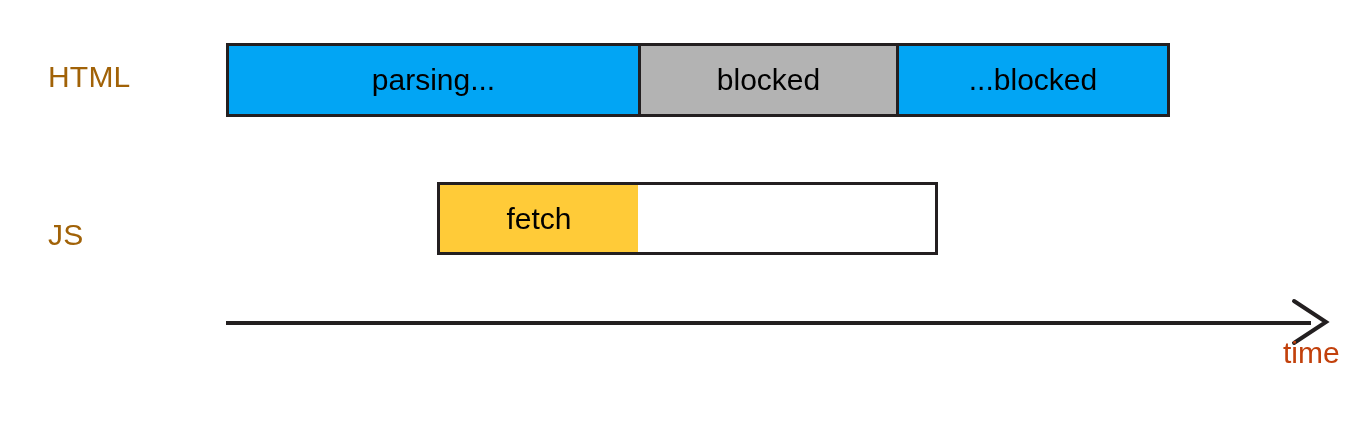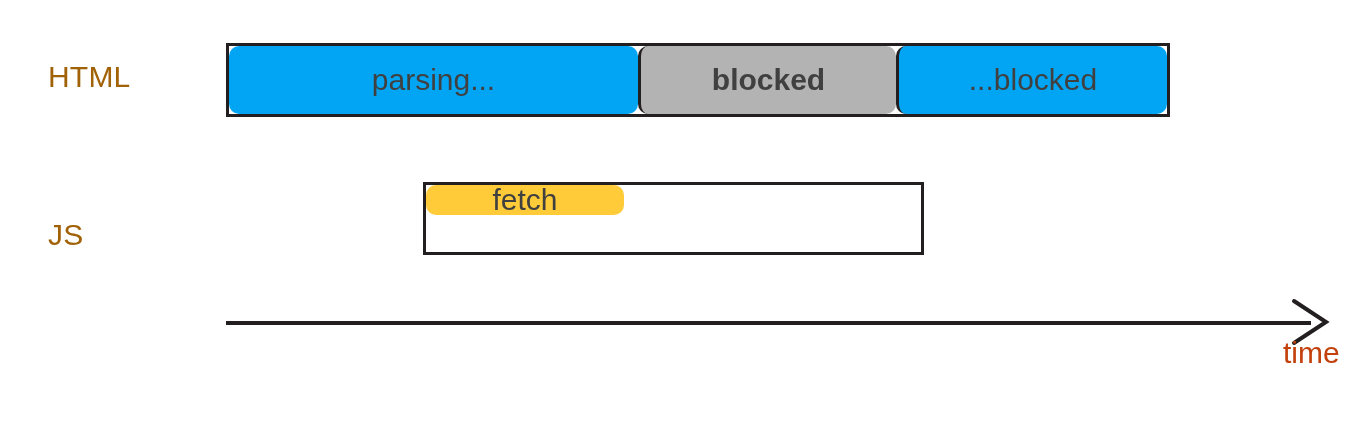--- a/index.html
+++ b/index.html
@@ -43,38 +43,36 @@
     border: 3px solid #231f20;
     background: #ffffff;
   }
   .bar.html-bar {
     left: 226px;
     top: 43px;
     width: 944px;
     height: 74px;
   }
   .bar.js-bar {
-    left: 423px;
+    left: 437px;
     top: 182px;
     width: 501px;
     height: 73px;
-    flex-direction: column;
   }
 
   .seg {
     box-sizing: border-box;
     display: flex;
     align-items: center;
     justify-content: center;
     font-size: 30px;
     line-height: 1;
-    color: #404040;
+    color: #000000;
     white-space: nowrap;
     position: relative;
-    border-radius: 10px;
   }
   .seg + .seg { border-left: 3px solid #231f20; }
 
   
   .html-bar .seg-parsing  { width: 409px; }
   .html-bar .seg-blocked  { width: 258px; }
   .html-bar .seg-parsing2 { width: 271px; }
 
   .js-bar .seg-fetch   { width: 198px; }
   .js-bar .seg-execute { width: 297px; }
@@ -117,21 +115,21 @@
 </style>
 </head>
 <body>
 
 <div class="stage">
 
   <div class="row-label html-label">HTML</div>
 
   <div class="bar html-bar">
     <div class="seg seg-parsing" style="background-color: rgb(2, 165, 244);">parsing...</div>
-    <div class="seg seg-blocked" style="background-color: rgb(179, 179, 179); font-weight: bold;">blocked</div>
+    <div class="seg seg-blocked" style="background-color: rgb(179, 179, 179);">blocked</div>
     <div class="seg seg-parsing2" style="background-color: rgb(2, 165, 244);">...blocked</div>
   </div>
 
   <div class="row-label js-label">JS</div>
 
   <div class="bar js-bar">
     <div class="seg seg-fetch" style="background-color: rgb(255, 203, 56);">fetch</div>
   </div>
 
   <div class="axis">

